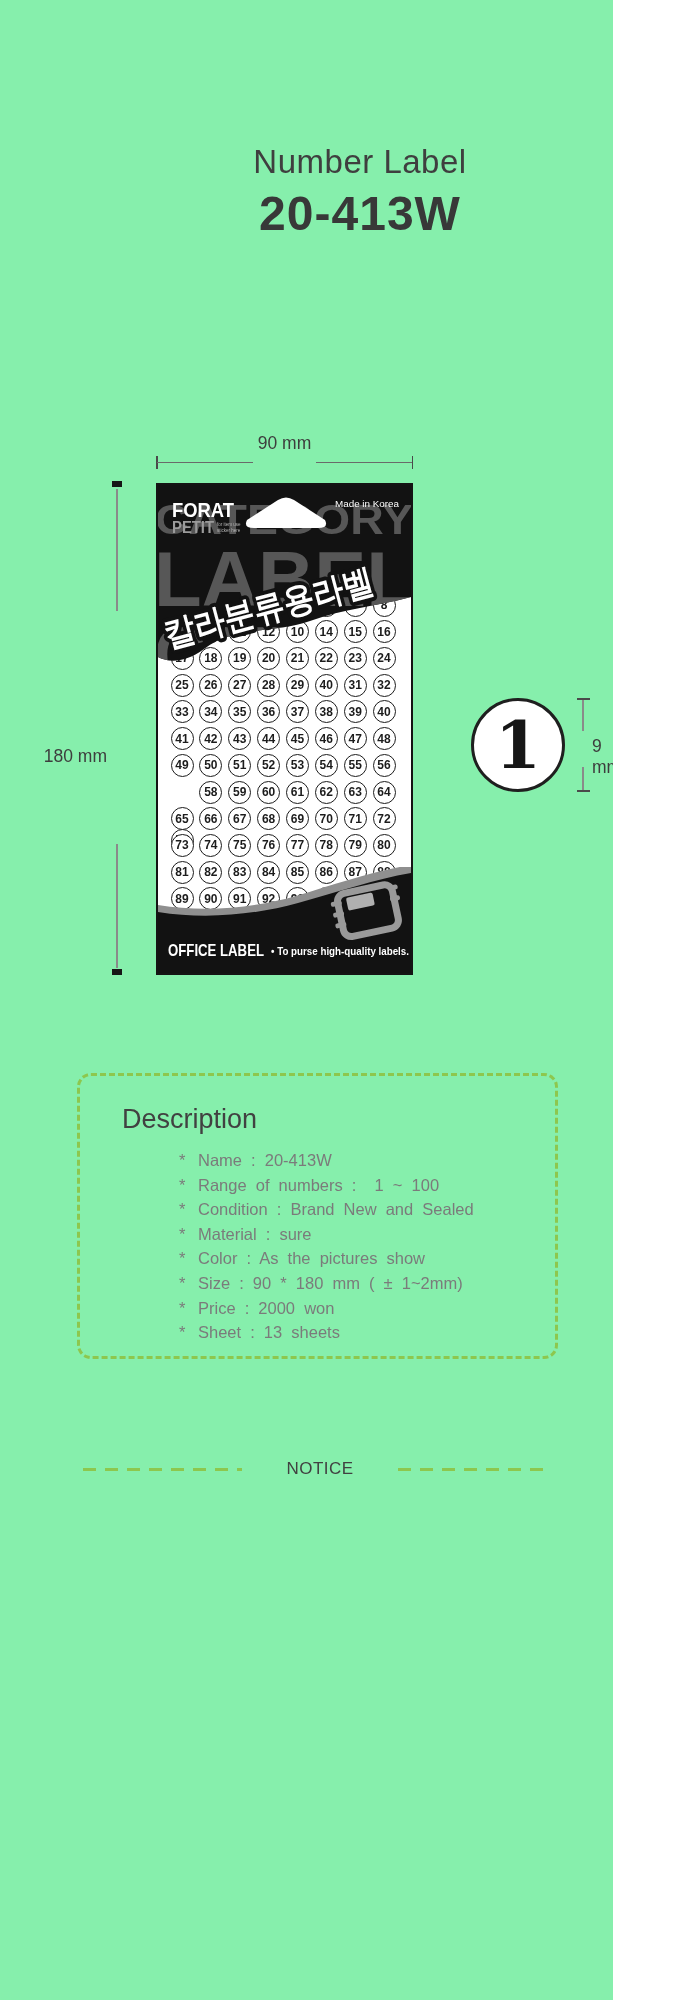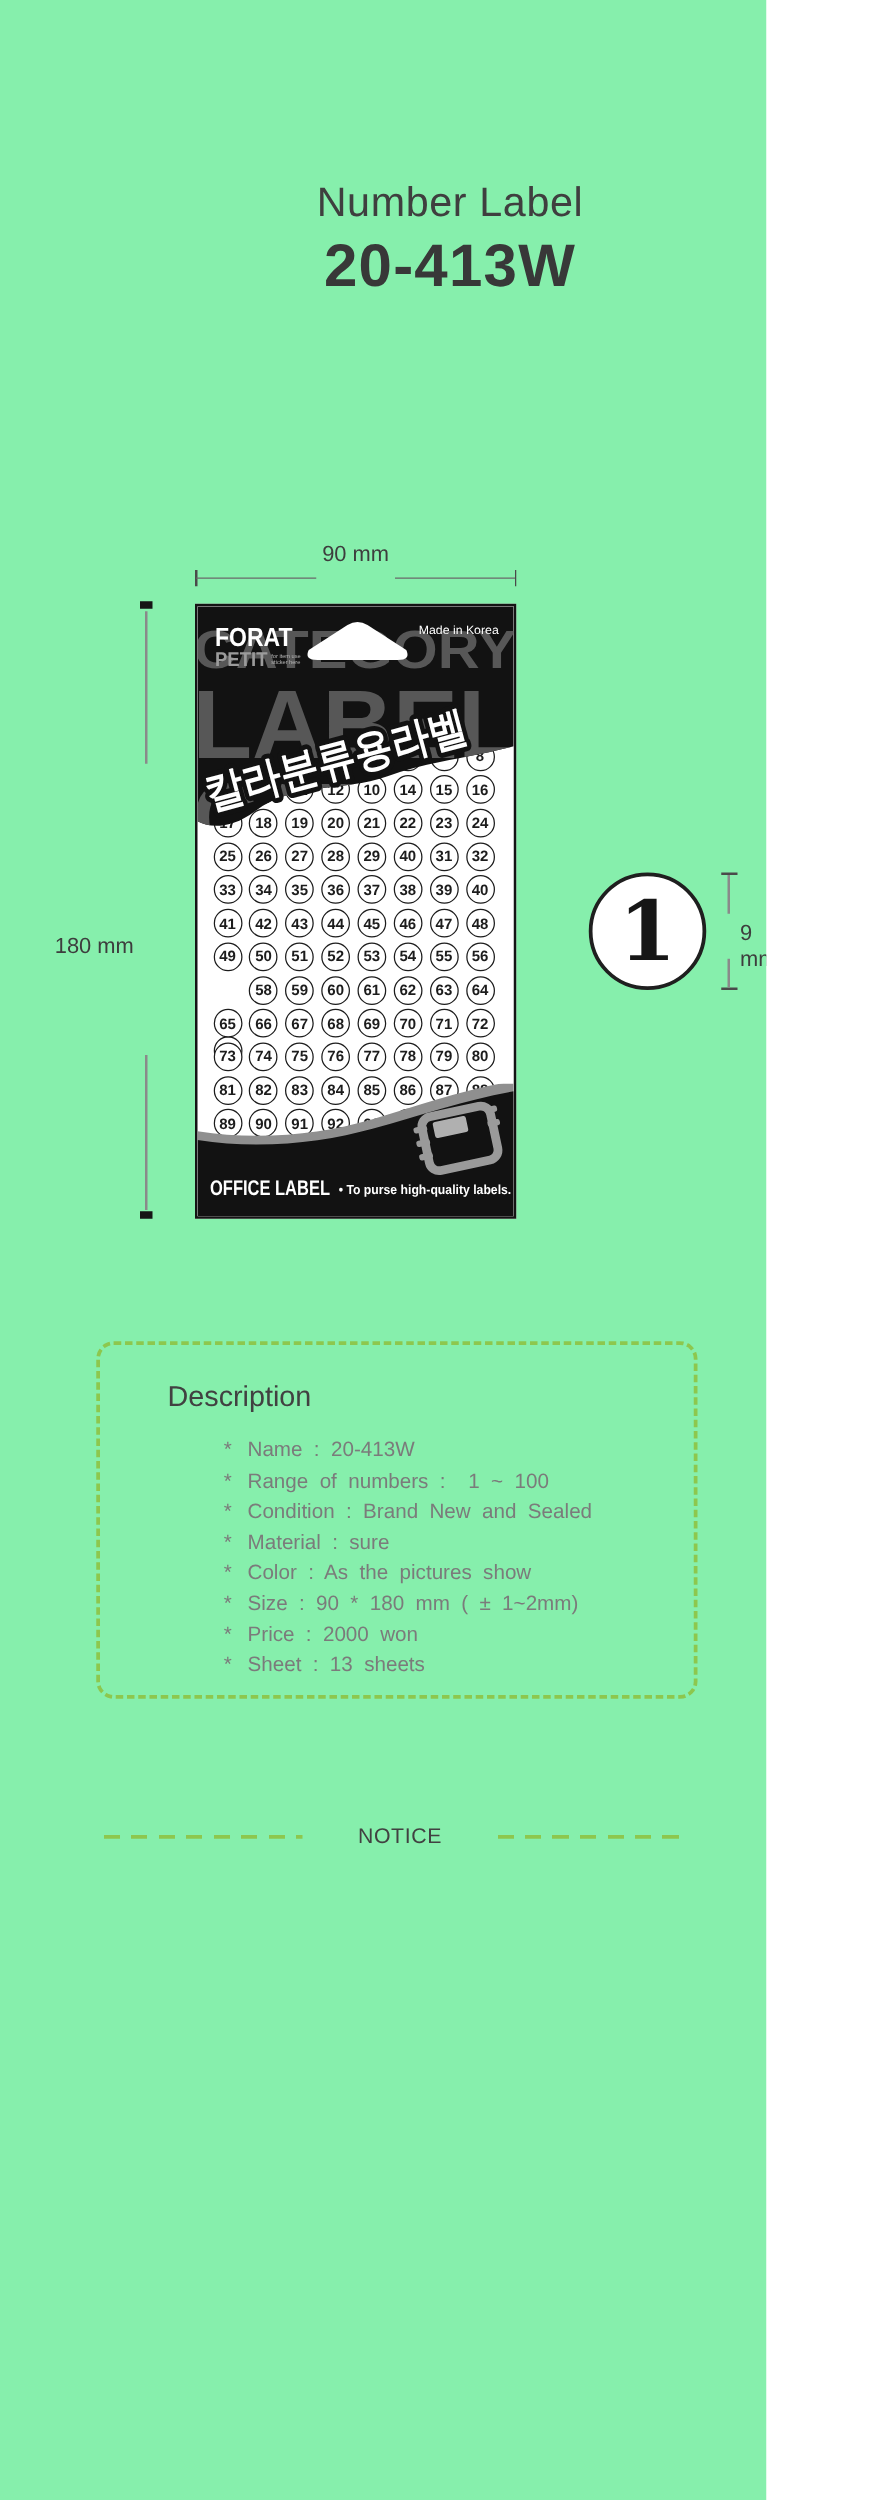--- a/index.html
+++ b/index.html
@@ -29,21 +29,21 @@
   .pkg-svg{position:absolute;left:0;z-index:2;}
 
   
   .sample-circle{left:471px;top:698px;width:94px;height:94px;border:3px solid #1f1f1f;border-radius:50%;
                  box-sizing:border-box;background:#fff;display:flex;align-items:center;justify-content:center;}
   .sample-circle span{font-family:"DejaVu Serif",serif;font-weight:bold;font-size:66px;color:#161616;line-height:1;}
 
   
   .desc-box{left:77px;top:1073px;width:481px;height:286px;border:3px dashed #8dc74e;border-radius:14px;
             box-sizing:border-box;}
-  .desc-heading{position:absolute;left:54px;top:28px;font-size:23px;color:#414141;}
+  .desc-heading{position:absolute;left:42px;top:28px;font-size:27px;color:#414141;}
   .desc-list{position:absolute;left:99px;top:72px;width:360px;}
   .desc-item{display:flex;font-size:16.5px;line-height:24.6px;color:#7b7b7b;word-spacing:4.5px;white-space:pre-wrap;}
   .desc-item .bullet{width:19px;flex:0 0 19px;}
 
   
   .dash-line{position:absolute;height:3px;
              background:repeating-linear-gradient(90deg,#8dc74e 0 13px,transparent 13px 22px);}
   .notice-heading{left:242px;top:1459px;width:156px;text-align:center;font-size:17px;color:#414141;letter-spacing:.5px;}
   .notice-par{left:45px;width:540px;font-size:17px;line-height:29px;color:#767676;word-spacing:5px;white-space:pre-line;}
 </style>

